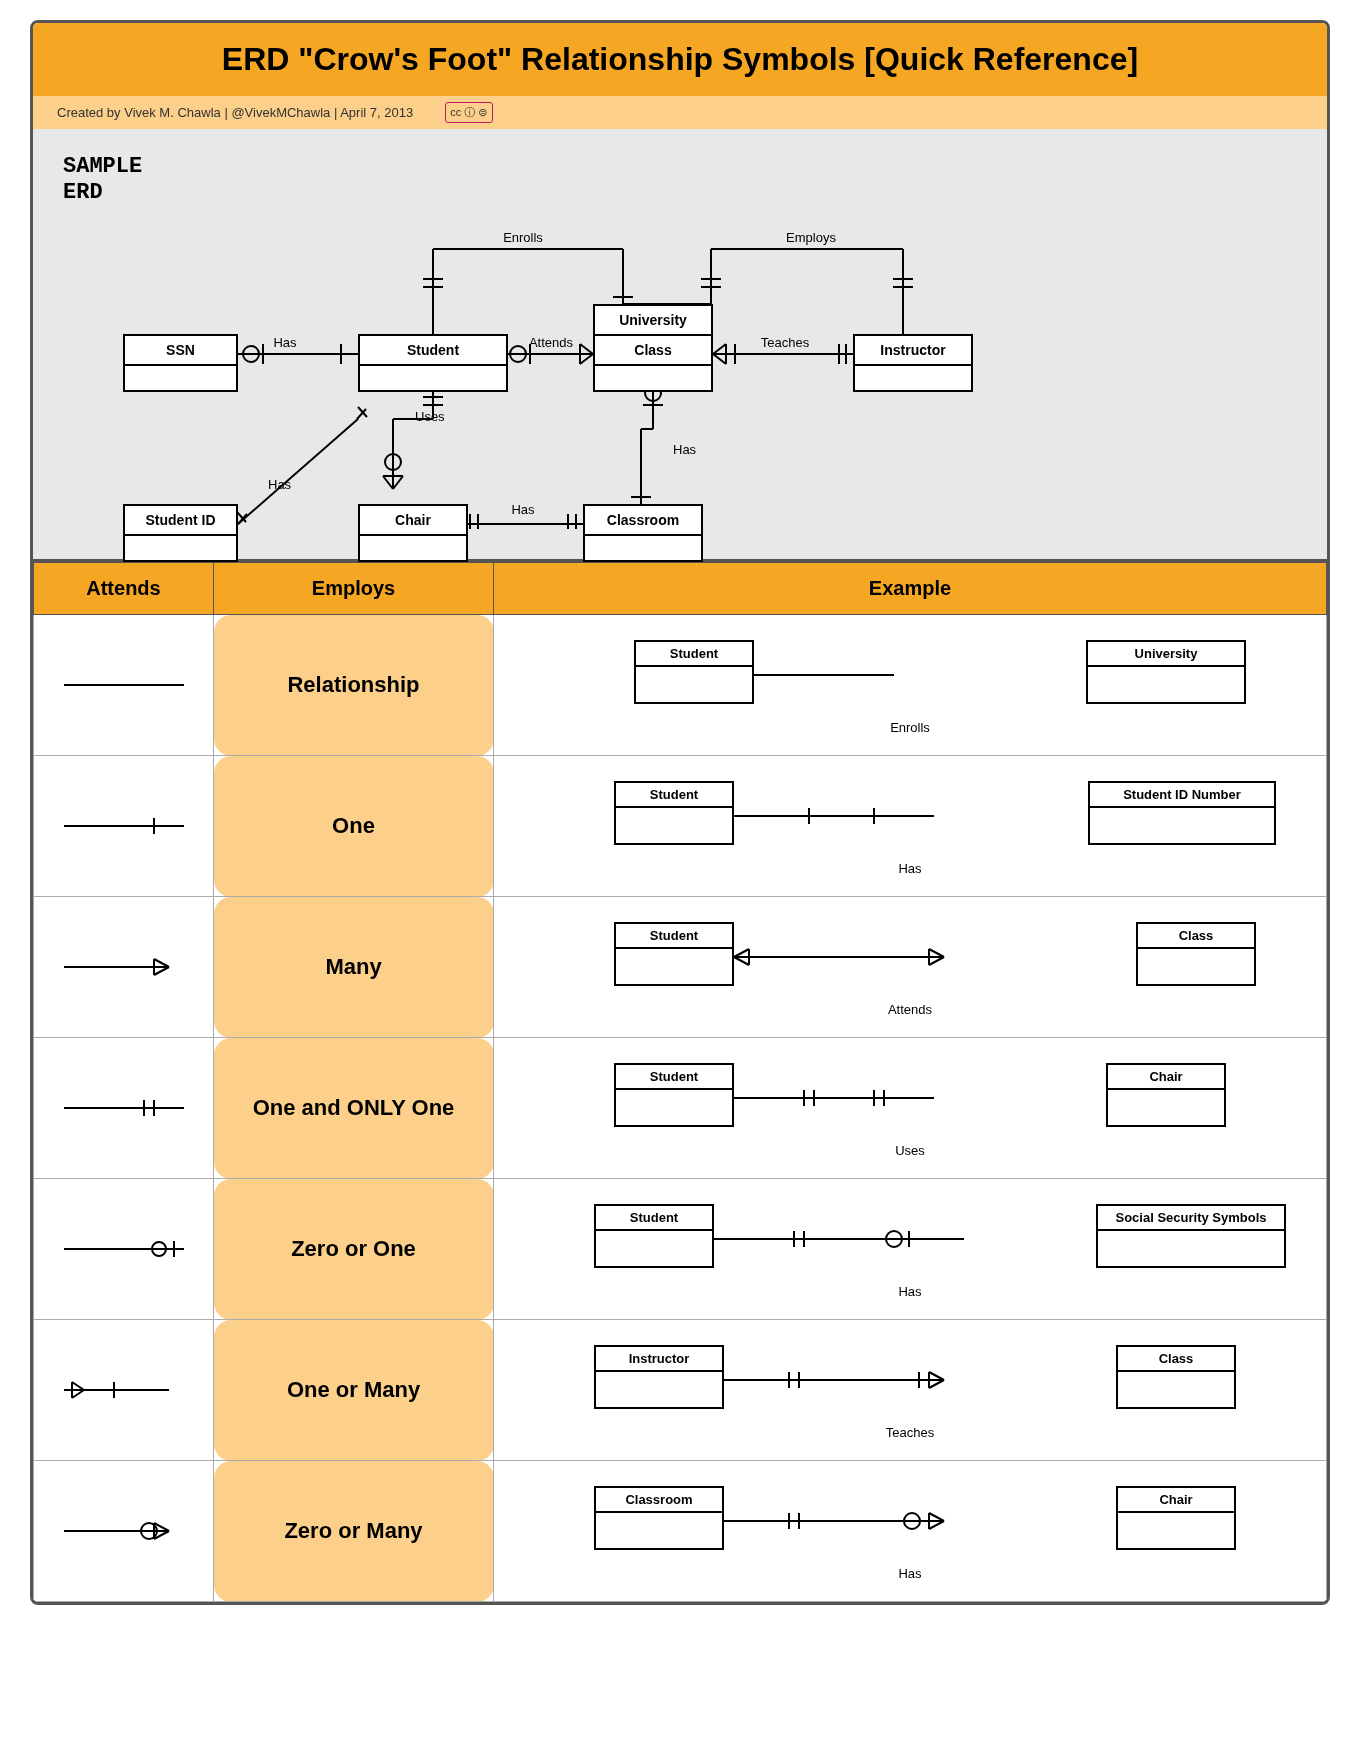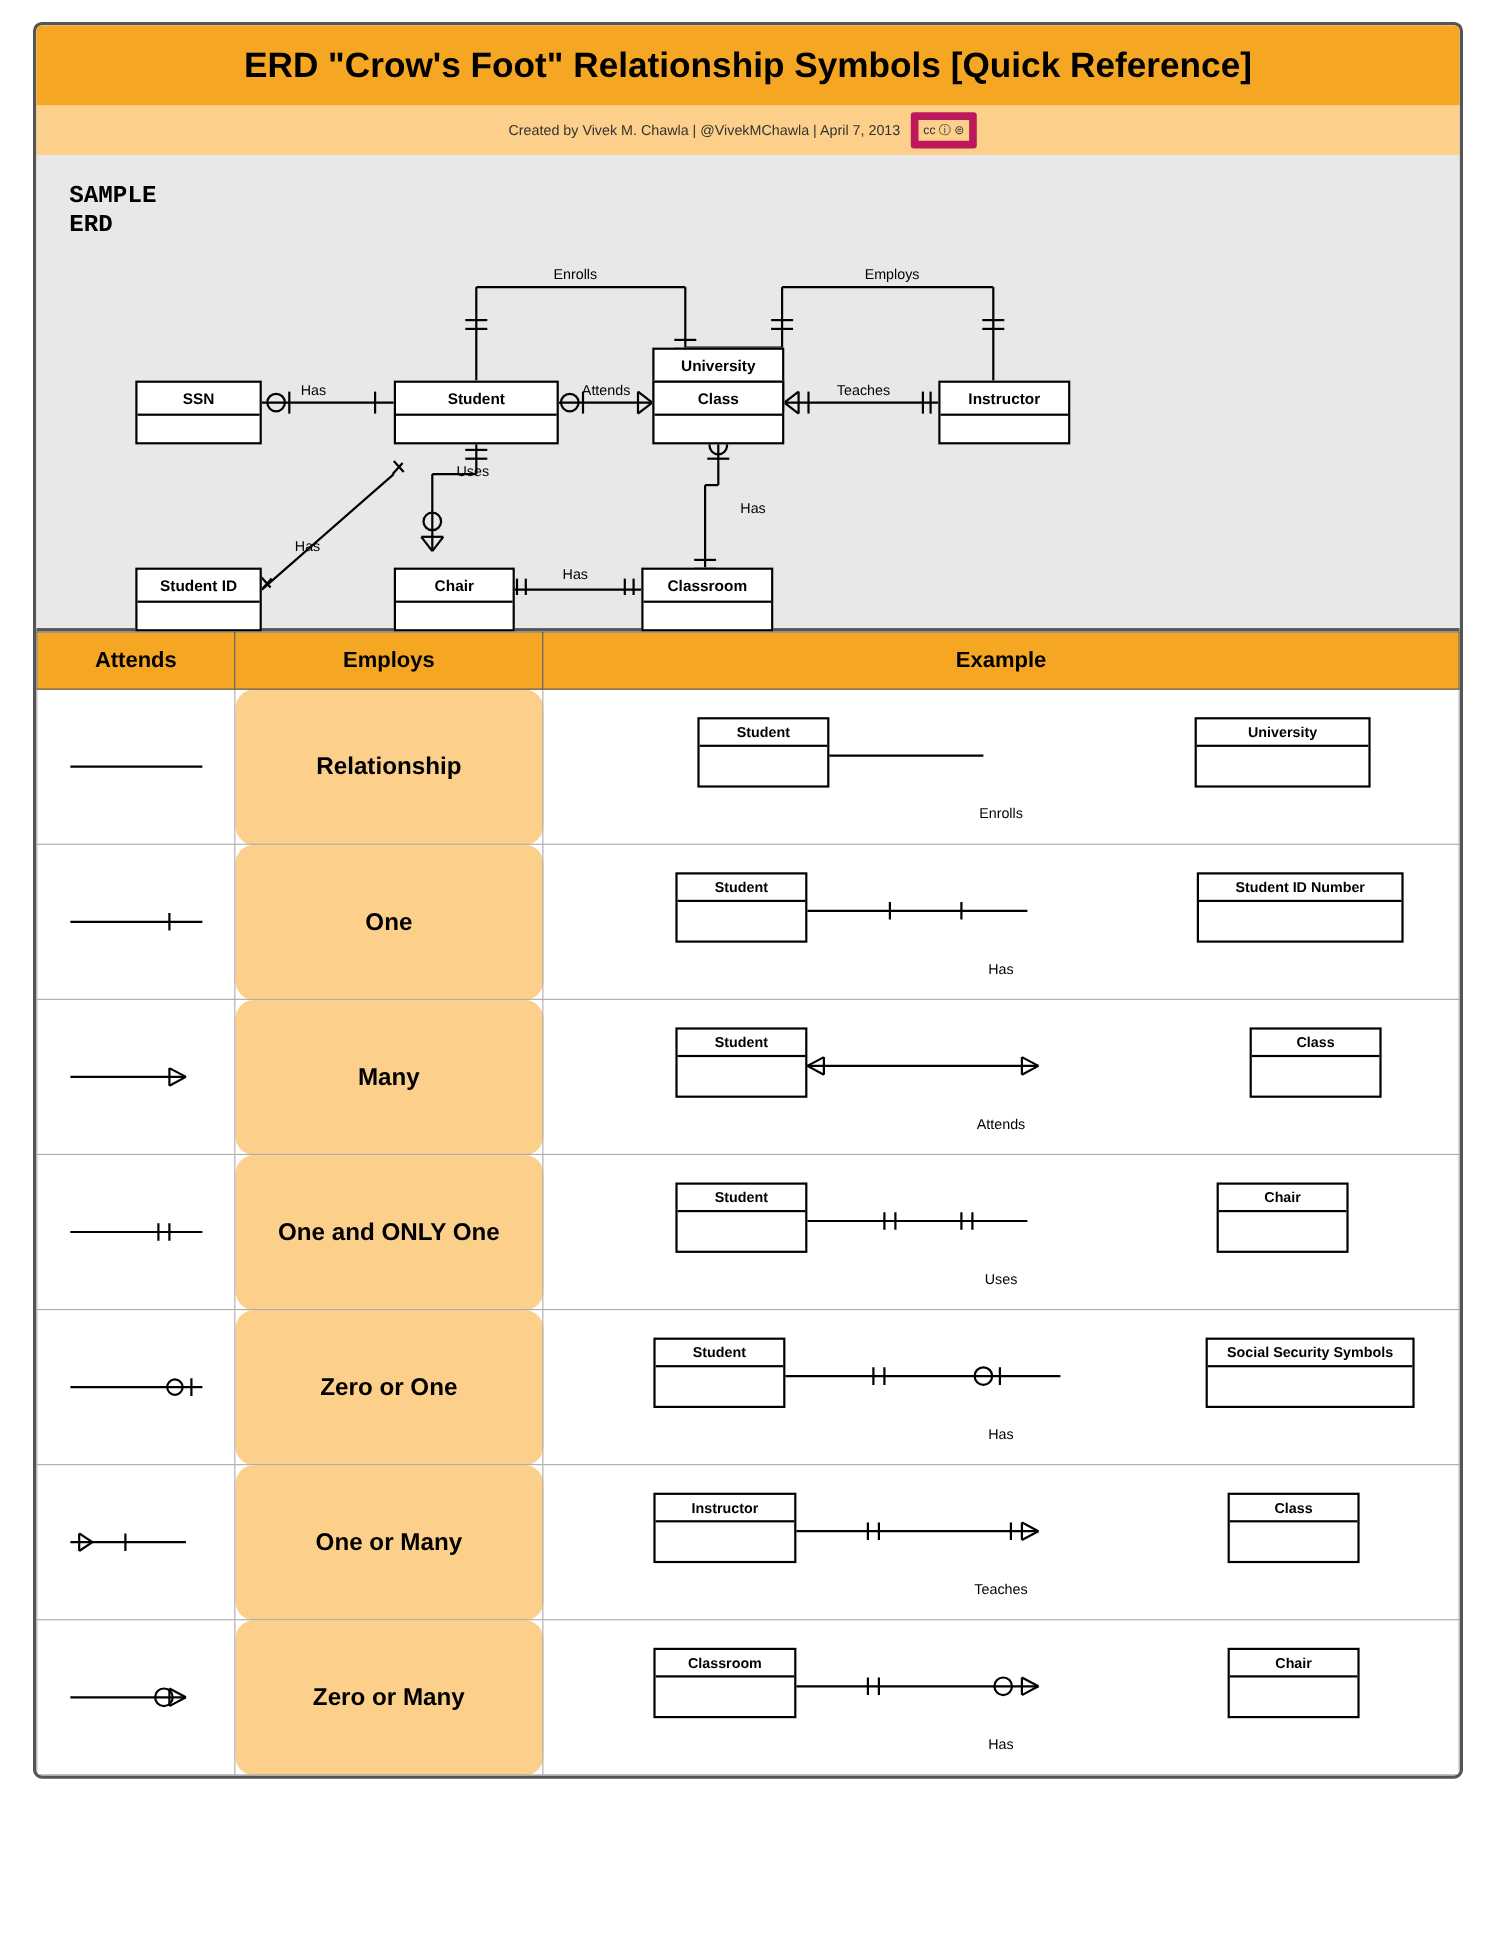--- a/index.html
+++ b/index.html
@@ -25,32 +25,33 @@
       font-size: 32px;
       font-weight: 900;
       color: #000;
       font-family: Arial Black, Arial, sans-serif;
     }
     .subtitle-bar {
       background: #fcd08a;
       padding: 6px 24px;
       display: flex;
       align-items: center;
-      justify-content: center;
+      justify-content: flex-start;
       font-size: 13px;
       color: #333;
     }
     .subtitle-bar span { margin-right: 10px; }
     .cc-icons {
       display: inline-flex;
       gap: 2px;
       font-size: 11px;
-      border: 7px solid #be185d;
+      border: 1px solid #be185d;
       padding: 2px 4px;
       border-radius: 3px;
+      margin-left: 22px;
     }
 
     
     .erd-section {
       background: #e8e8e8;
       padding: 20px 30px 30px;
       border-bottom: 3px solid #555;
       position: relative;
     }
     .erd-label {

